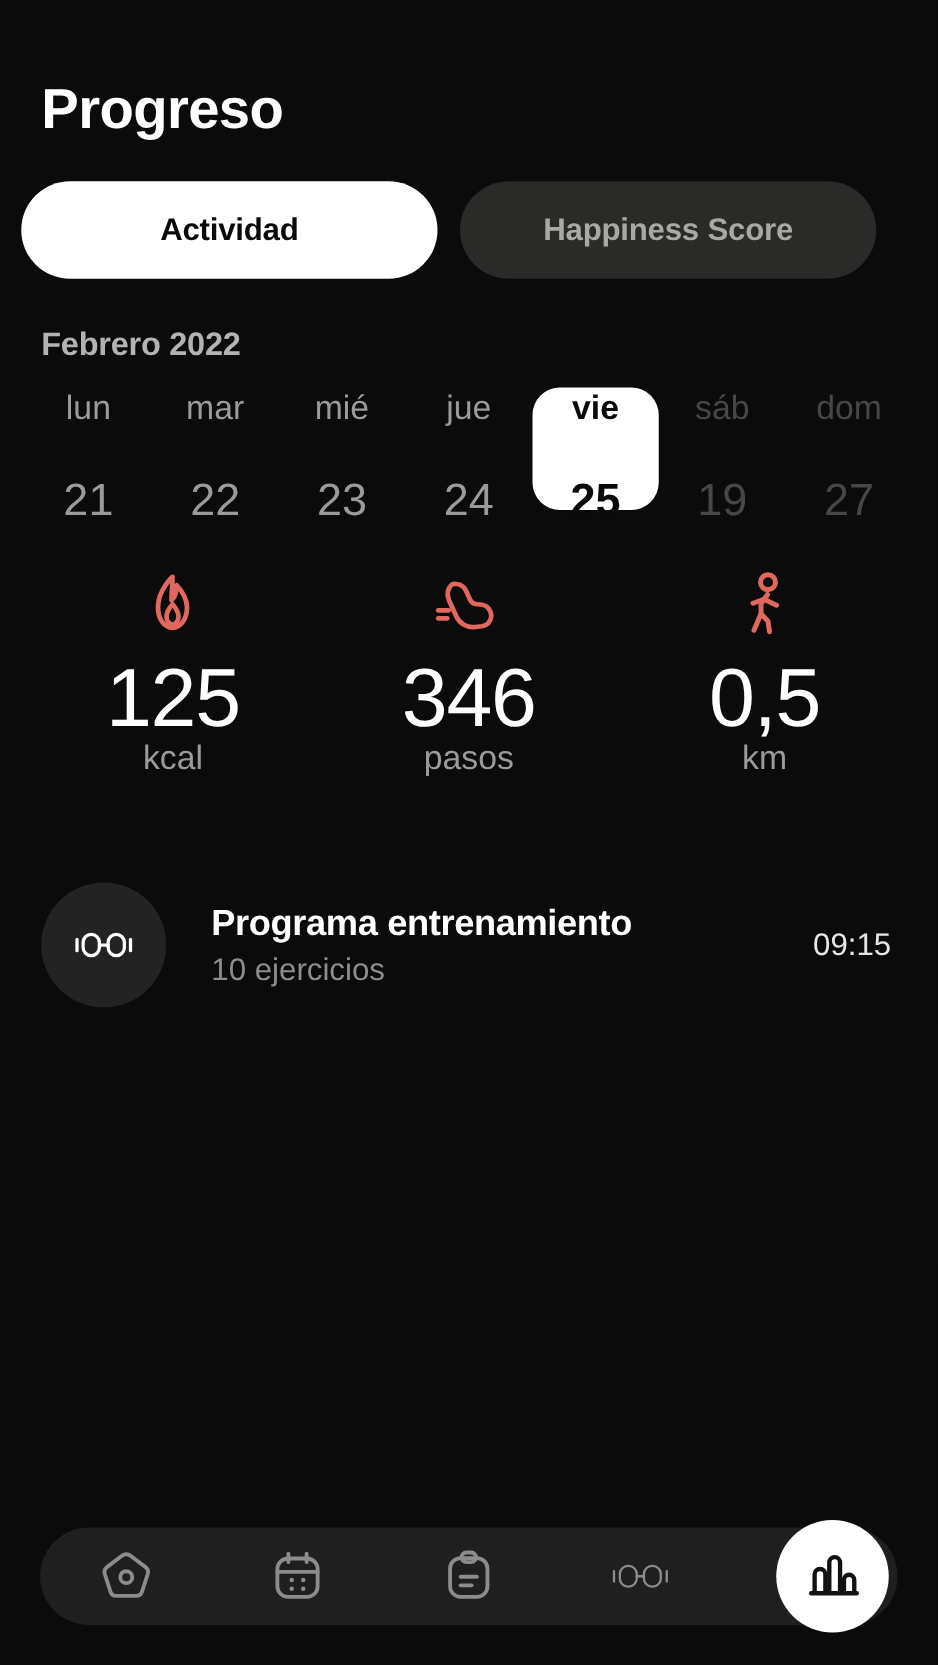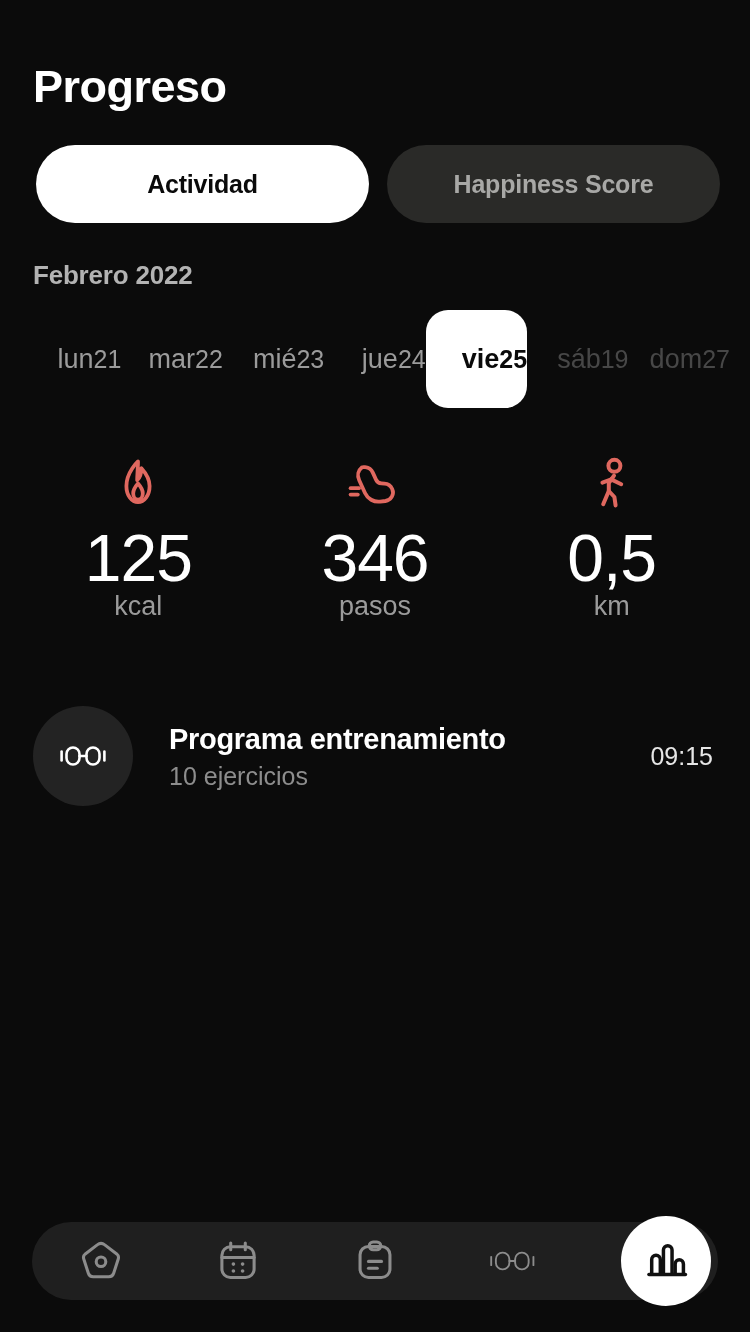--- a/index.html
+++ b/index.html
@@ -12,21 +12,21 @@
   .screen { position:relative; width:750px; height:1332px; background:#0b0b0b; }
 
   
   .page-title {
     position:absolute; left:33px; top:64px;
     font-size:45px; font-weight:bold; color:#ffffff;
     letter-spacing:-0.5px; line-height:1;
   }
 
   
-  .tabs { position:absolute; left:36px; top:145px; display:flex; gap:18px; }
+  .tabs { position:absolute; left:17px; top:145px; display:flex; gap:18px; }
   .tab {
     height:78px; border-radius:39px;
     display:flex; align-items:center; justify-content:center;
     font-size:25px; font-weight:bold; letter-spacing:-0.2px;
     cursor:pointer; user-select:none;
   }
   .tab.active { width:333px; background:#ffffff; color:#0a0a0a; }
   .tab.inactive { width:333px; background:#2a2a28; color:#a8a8a6; }
 
   
@@ -35,25 +35,25 @@
     font-size:26px; font-weight:bold; color:#b3b3b3; letter-spacing:-0.2px;
   }
 
   
   .week-strip {
     position:absolute; left:20px; top:310px;
     width:710px; display:flex;
   }
   .day-cell {
     flex:1 1 0; height:98px; border-radius:22px;
-    display:flex; flex-direction:row; align-items:center; justify-content:flex-end;
-    cursor:pointer; user-select:none;
+    display:flex; flex-direction:column; align-items:center; justify-content:flex-start;
+    cursor:pointer; user-select:none;gap:35px;
   }
   .day-name { font-size:27px; font-weight:normal; line-height:1.22; }
-  .day-num  { font-size:25px; font-weight:normal; line-height:1.22; }
+  .day-num  { font-size:36px; font-weight:normal; line-height:1.22; }
   .day-cell.weekday .day-name,
   .day-cell.weekday .day-num { color:#9b9b9b; }
   .day-cell.weekend .day-name,
   .day-cell.weekend .day-num { color:#474747; }
   .day-cell.selected { background:#ffffff; }
   .day-cell.selected .day-name,
   .day-cell.selected .day-num { color:#0a0a0a; font-weight:bold; }
 
   
   .stats { position:absolute; left:20px; top:455px; width:710px; display:flex; }

